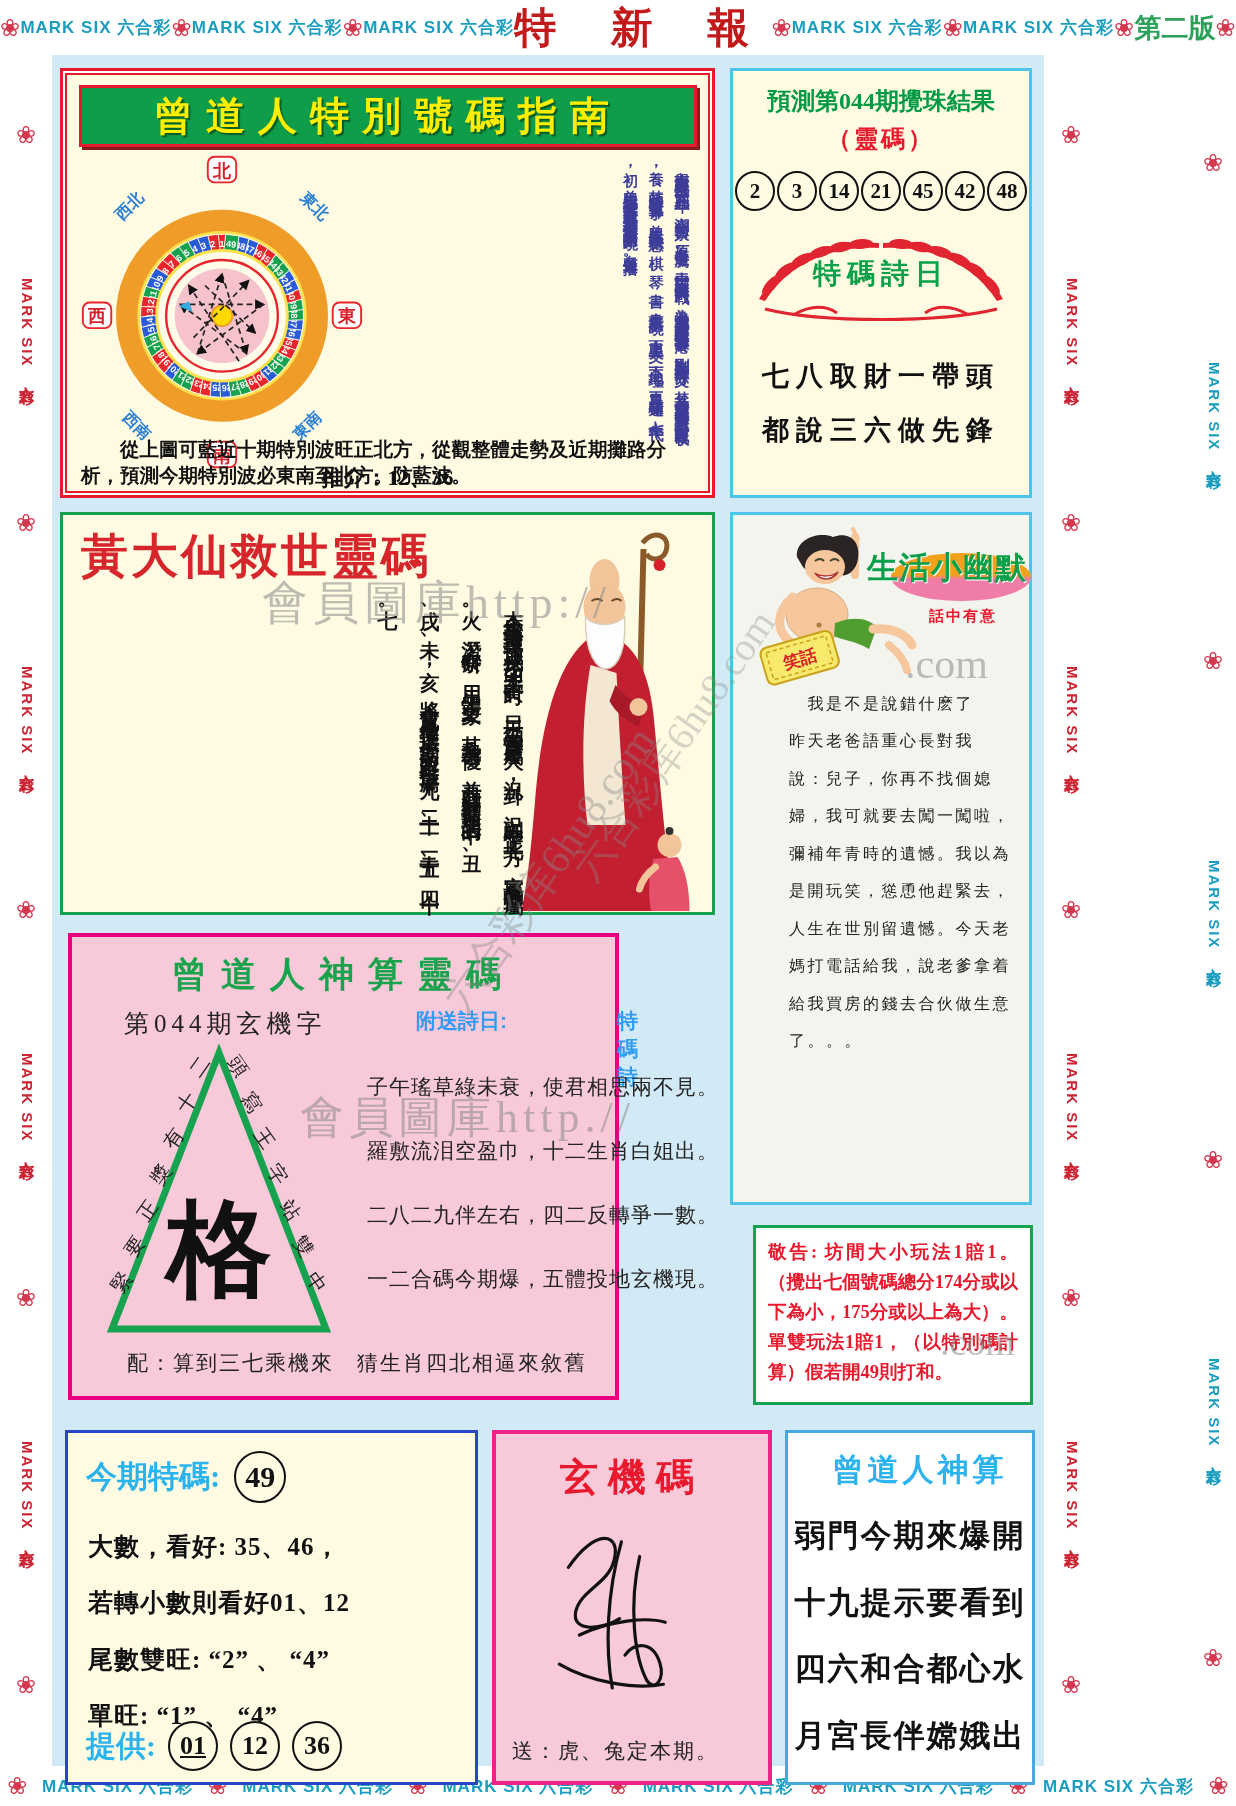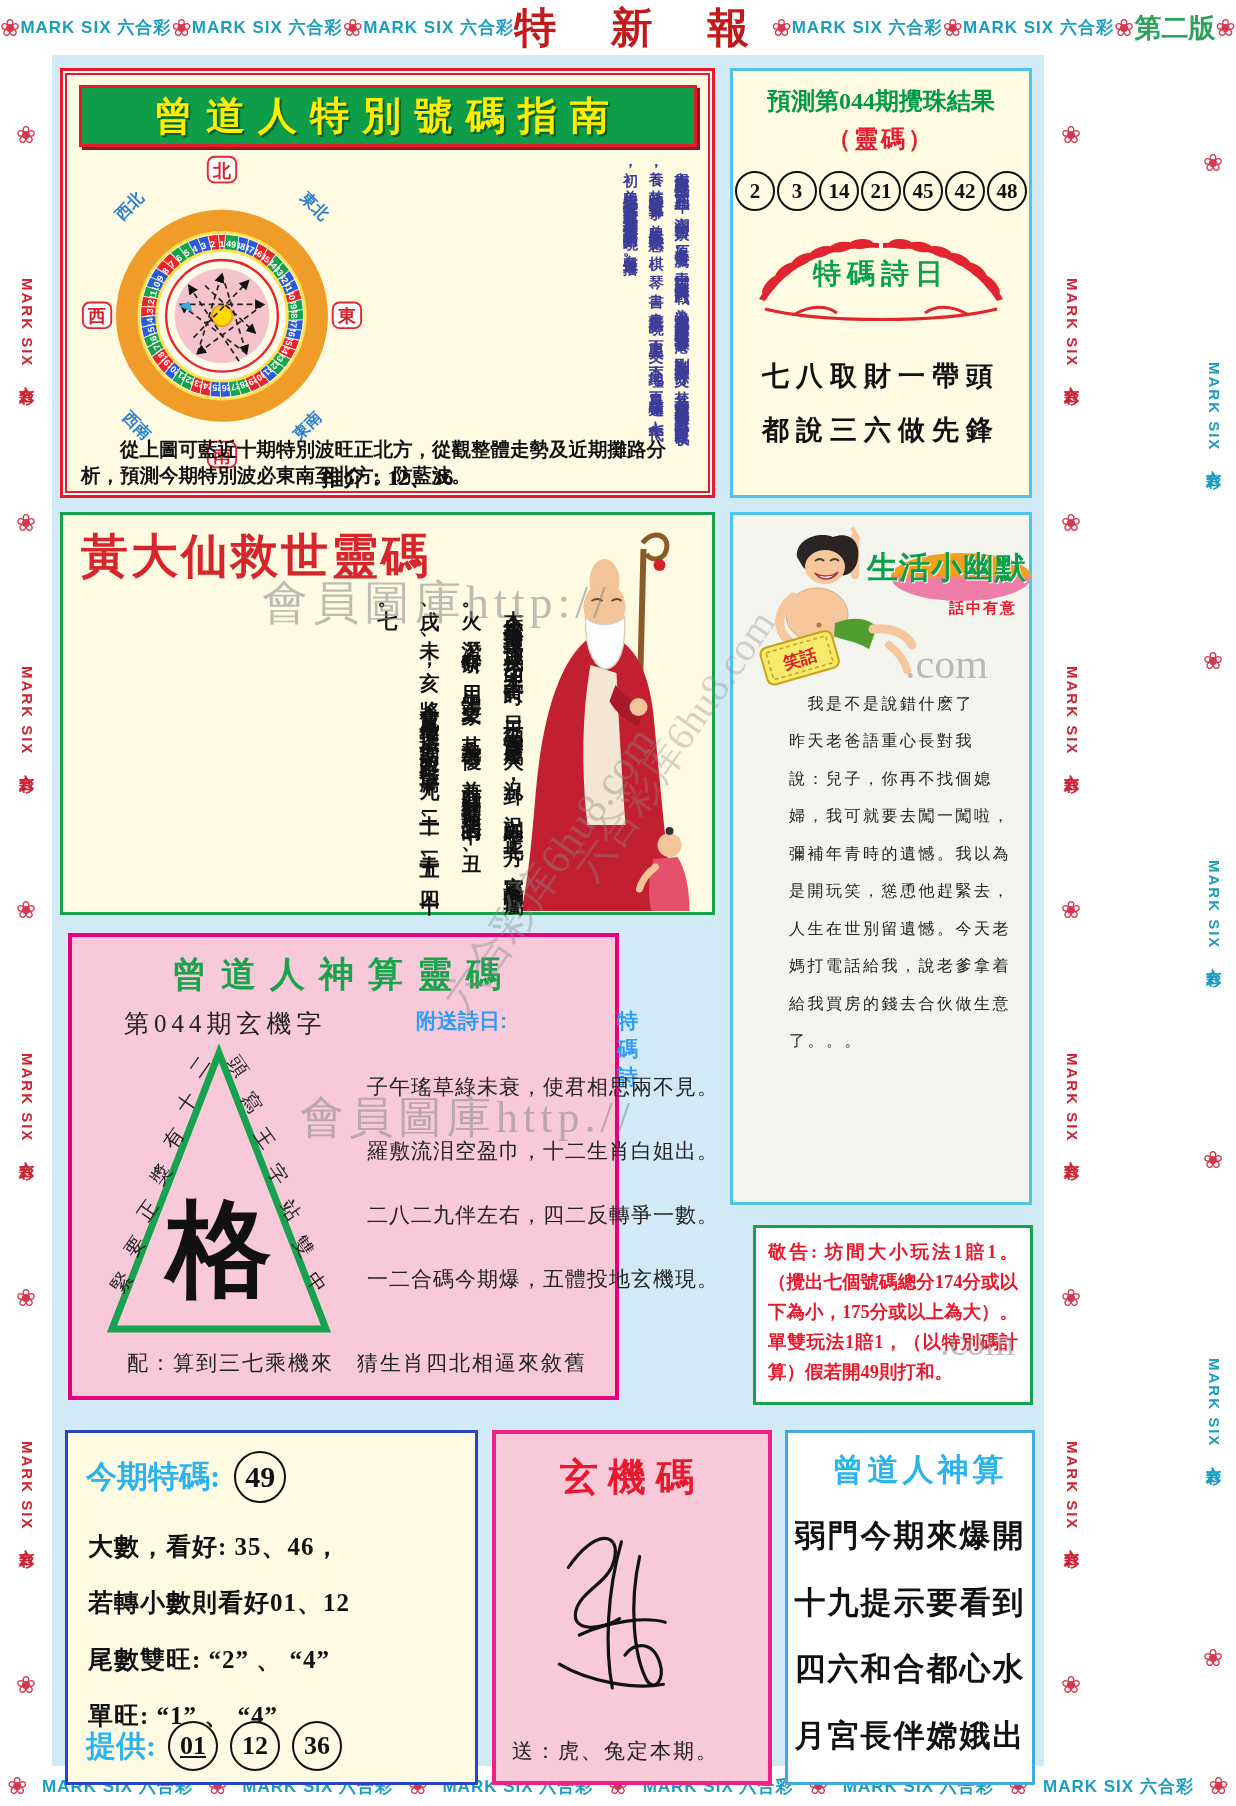--- a/index.html
+++ b/index.html
@@ -437,21 +437,21 @@
       <rect x="32" y="117" width="62" height="28" fill="none" stroke="#caa21a" stroke-width="1.5" stroke-dasharray="4 3"></rect>
       <text x="63" y="138" text-anchor="middle" font-size="17" font-weight="bold" fill="#d81f2a" font-family="'Liberation Serif',serif">笑話</text>
     </g>
   </svg>
 
   <div class="abs" style="left:158px;top:38px;width:140px;height:48px;border-radius:50%;
               background:linear-gradient(#f2a11c 45%,#f07ca8 55%);"></div>
   <div style="position:absolute;left:128px;top:32px;width:172px;text-align:center;color:#0aa04a;
               font-size:31px;font-weight:bold;letter-spacing:1px;font-family:'Liberation Serif',serif;
               text-shadow:1px 1px 0 #fff;">生活小幽默</div>
-  <div style="position:absolute;left:196px;top:84px;color:#e8192c;font-size:15px;font-weight:bold;letter-spacing:2px;margin-left:20px;">話中有意</div>
+  <div style="position:absolute;left:196px;top:92px;color:#e8192c;font-size:15px;font-weight:bold;letter-spacing:2px;">話中有意</div>
 
   <div class="serif" style="position:absolute;left:12px;top:170px;width:280px;white-space:pre-line;
               font-size:16px;line-height:2.34;letter-spacing:2.5px;color:#222;margin-left:44px;">　我是不是說錯什麽了
 昨天老爸語重心長對我
 說：兒子，你再不找個媳
 婦，我可就要去闖一闖啦，
 彌補年青時的遺憾。我以為
 是開玩笑，慫恿他趕緊去，
 人生在世別留遺憾。今天老
 媽打電話給我，說老爹拿着

